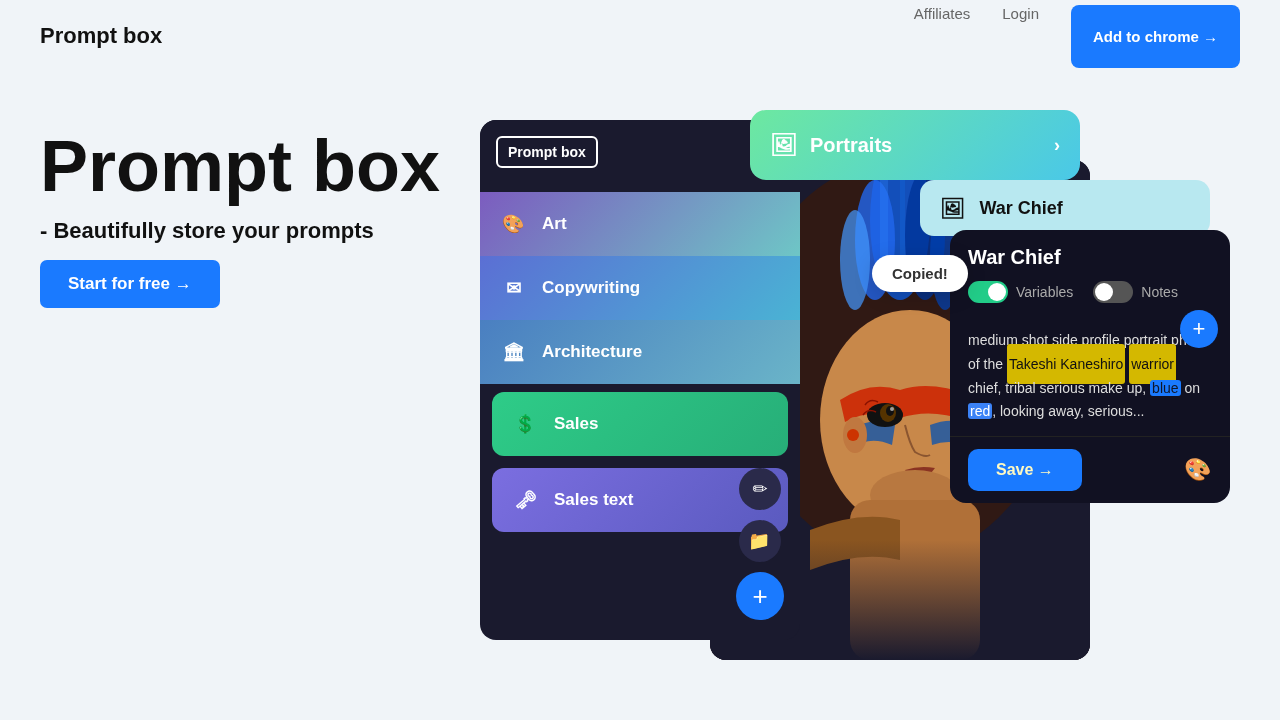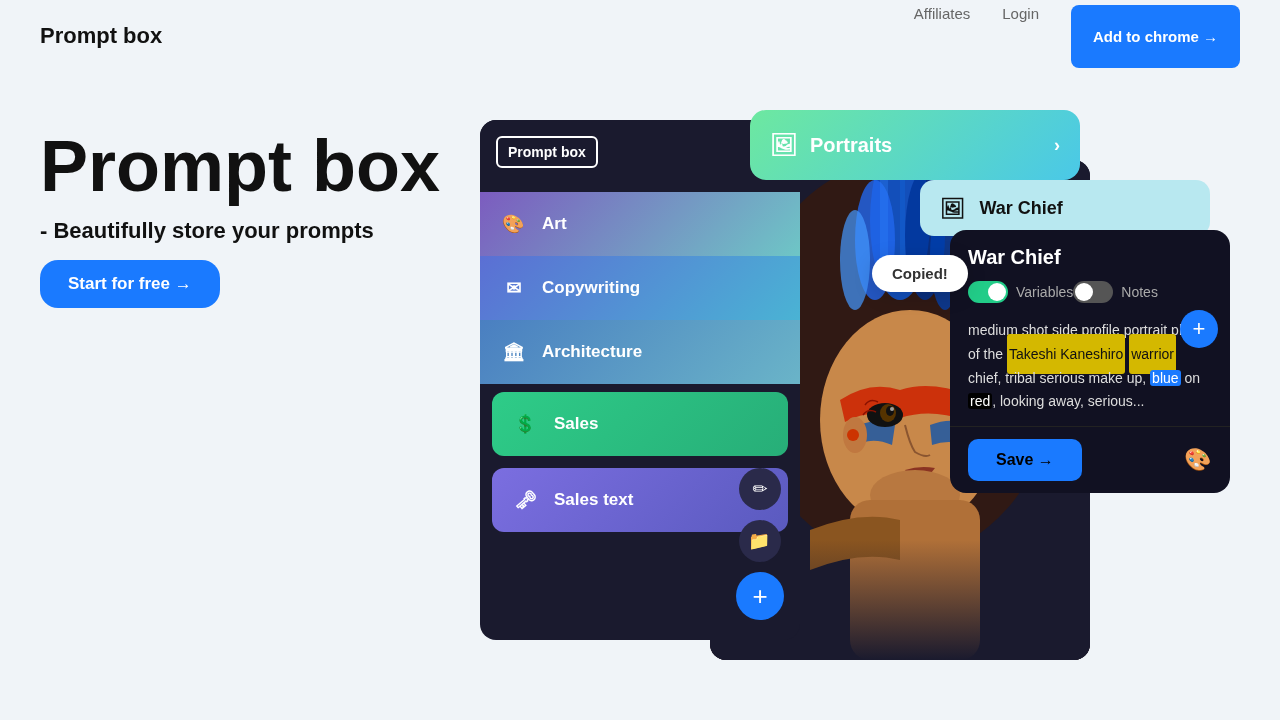--- a/index.html
+++ b/index.html
@@ -81,21 +81,21 @@
     .hero-desc {
       font-size: 15px;
       color: #555;
       margin-bottom: 32px;
       line-height: 1.5;
     }
     .hero-cta {
       background: #1a7aff;
       color: #fff;
       border: none;
-      border-radius: 18px;
+      border-radius: 7px;
       padding: 14px 28px;
       font-size: 17px;
       font-weight: 700;
       cursor: pointer;
       display: inline-flex;
       align-items: center;
       gap: 10px;
     }
 
     
@@ -279,21 +279,22 @@
       padding: 16px 18px 8px;
     }
     .wc-panel-title {
       font-size: 20px;
       font-weight: 800;
       color: #fff;
       margin-bottom: 12px;
     }
     .wc-toggles {
       display: flex;
-      margin-bottom: 8px;
+      gap: 20px;
+      margin-bottom: 18px;
     }
     .toggle-group {
       display: flex;
       align-items: center;
       gap: 8px;
     }
     .toggle-on {
       width: 40px;
       height: 22px;
       background: #22cc88;
@@ -351,40 +352,40 @@
       line-height: 1.7;
     }
     .wc-highlight-yellow {
       background: #d4b800;
       color: #111;
       border-radius: 3px;
       padding: 12px 2px;
     }
     .wc-highlight-blue {
       background: #1a7aff;
-      color: #ffffff;
+      color: #0f172a;
       border-radius: 3px;
       padding: 0 2px;
     }
     .wc-highlight-red {
-      background: #000000;
+      background: #3b82f6;
       color: #fff;
       border-radius: 3px;
       padding: 0 2px;
     }
     .wc-panel-footer {
       padding: 12px 18px;
       display: flex;
       align-items: center;
       justify-content: space-between;
       border-top: 1px solid #222;
     }
     .wc-save-btn {
       background: #1a7aff;
-      color: #000000;
+      color: #fef9c3;
       border: none;
       border-radius: 10px;
       padding: 12px 28px;
       font-size: 16px;
       font-weight: 700;
       cursor: pointer;
       display: flex;
       align-items: center;
       gap: 8px;
     }

